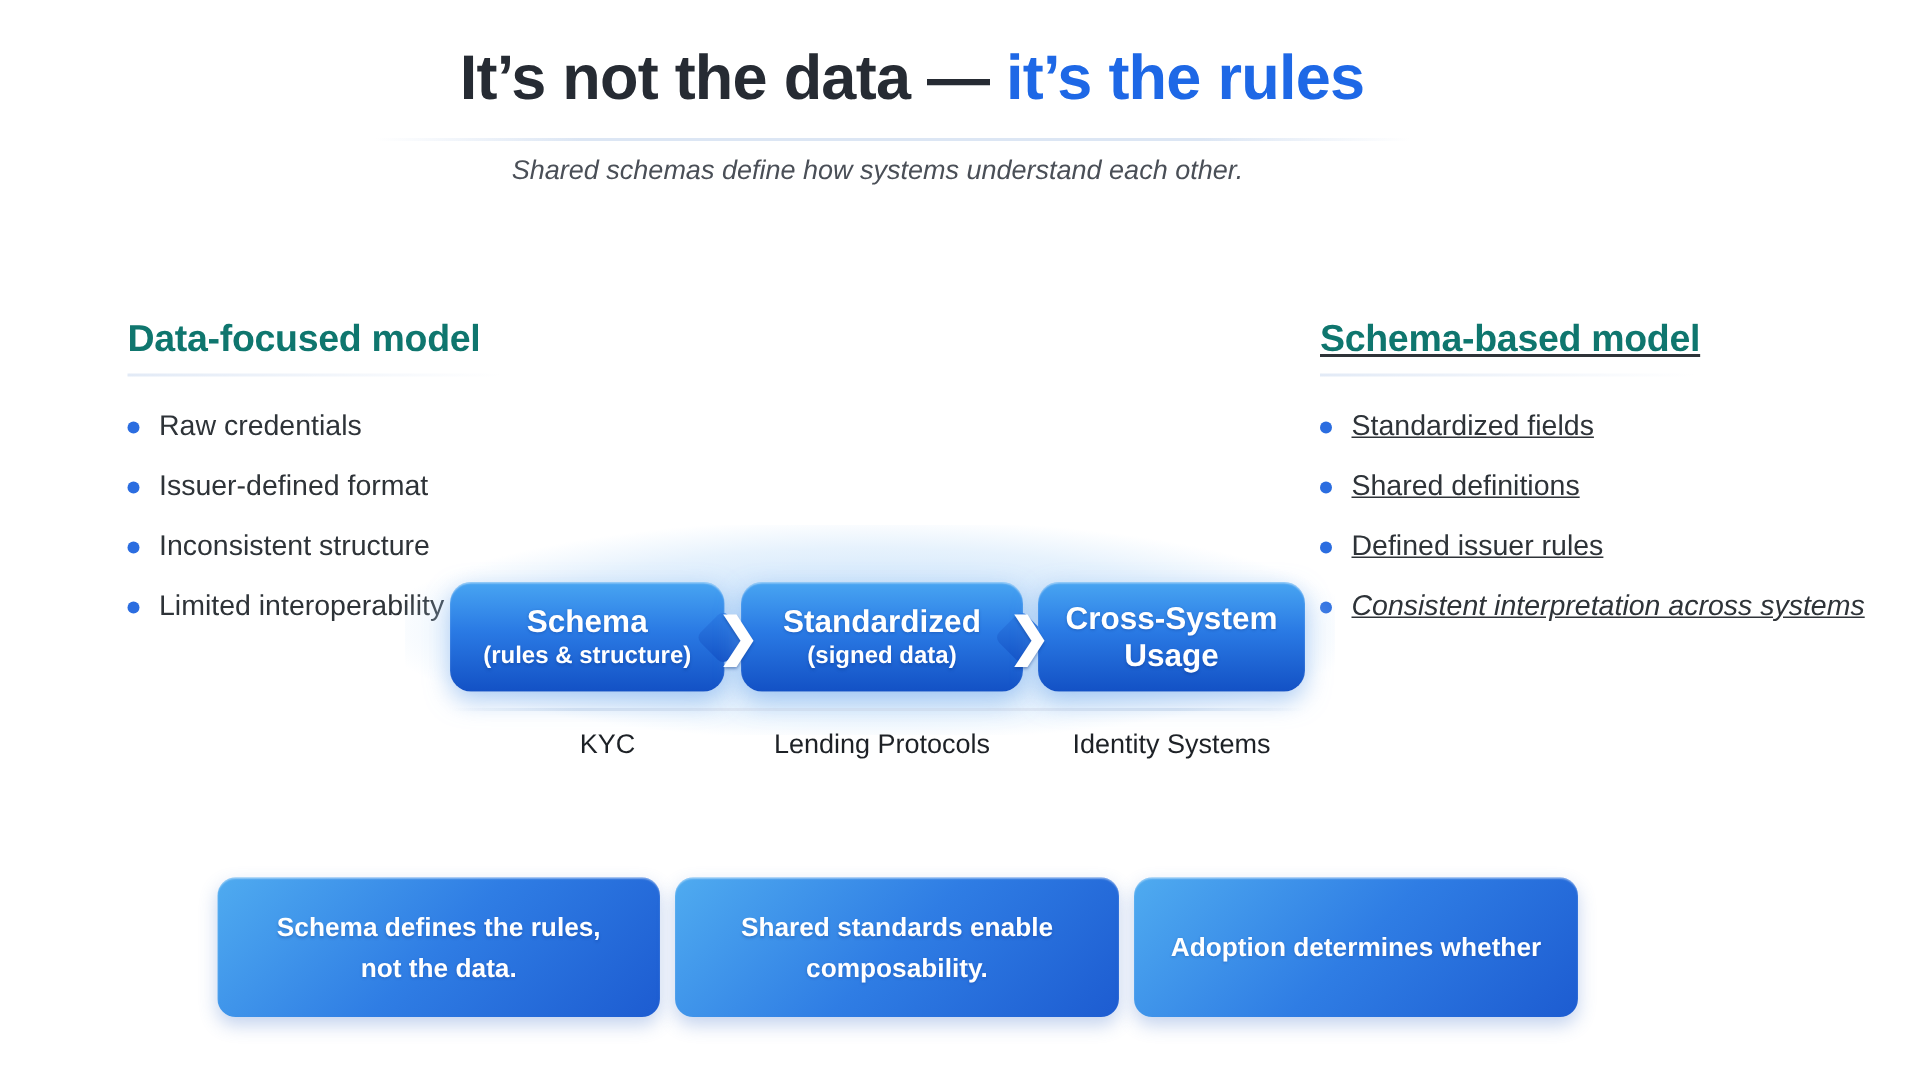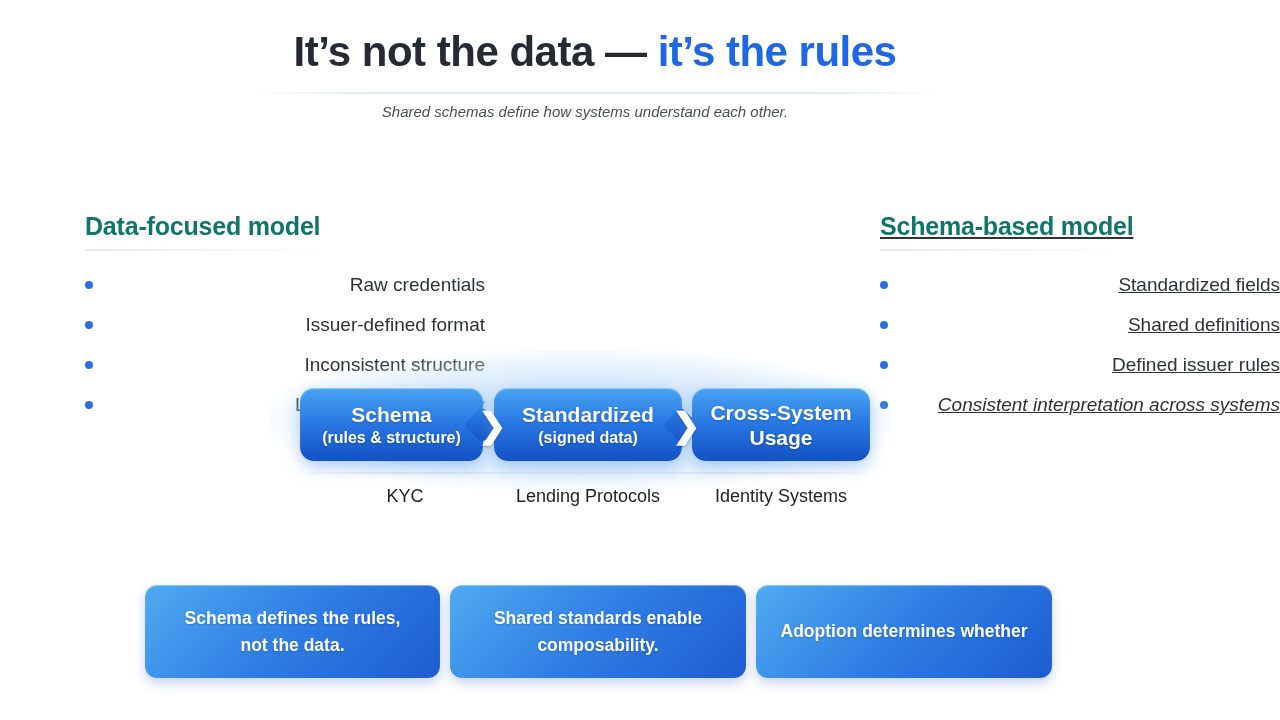--- a/index.html
+++ b/index.html
@@ -3,45 +3,45 @@
 <meta charset="utf-8">
 <style>
   html,body{margin:0;padding:0;background:#ffffff;}
   .stage{
     position:relative;width:1280px;height:720px;background:#ffffff;overflow:hidden;
     font-family:"Liberation Sans", sans-serif;color:#2e3338;
   }
   
   .title{
     position:absolute;left:0;top:28px;width:1190px;text-align:center;
-    font-size:42px;font-weight:bold;letter-spacing:-0.5px;color:#262b33;white-space:nowrap;
+    font-size:42px;font-weight:bold;letter-spacing:-0.5px;color:#262b33;white-space:nowrap;padding-left:13px;
   }
   .title .accent{color:#1e68e6;}
   .title-divider{
     position:absolute;left:250px;top:92px;width:690px;height:2px;
     background:linear-gradient(90deg,rgba(220,230,244,0),#dce6f4 20%,#dce6f4 80%,rgba(220,230,244,0));
   }
   .subtitle{
     position:absolute;left:0;top:103px;width:1170px;text-align:center;
-    font-size:15px;font-style:italic;color:#4a4f57;
+    font-size:18px;font-style:italic;color:#4a4f57;
   }
   
   .panel{position:absolute;top:212px;width:400px;}
   .panel-left{left:85px;}
   .panel-right{left:880px;text-decoration:underline;}
   .panel-heading{
     font-size:25px;font-weight:bold;color:#0f766e;letter-spacing:-0.2px;
   }
   .panel-divider{
     margin-top:8px;width:250px;height:2px;
     background:linear-gradient(90deg,#e2eaf6,rgba(226,234,246,0));
   }
   .bullet-list{margin-top:14px;}
   .bullet-item{
-    display:flex;align-items:center;height:40px;font-size:19px;color:#2e3338;justify-content:space-between;
+    display:flex;align-items:center;height:40px;font-size:19px;color:#2e3338;
   }
   .bullet-dot{
     width:8px;height:8px;border-radius:50%;background:#2b6de0;
     margin-right:13px;flex:0 0 auto;
   }
   .panel-right .bullet-item:nth-child(4){font-style:italic;}
   
   .flow-glow{
     position:absolute;left:270px;top:350px;width:620px;height:140px;
     background:radial-gradient(ellipse at 50% 50%,rgba(176,212,248,0.85),rgba(200,226,250,0.45) 55%,rgba(255,255,255,0) 75%);

